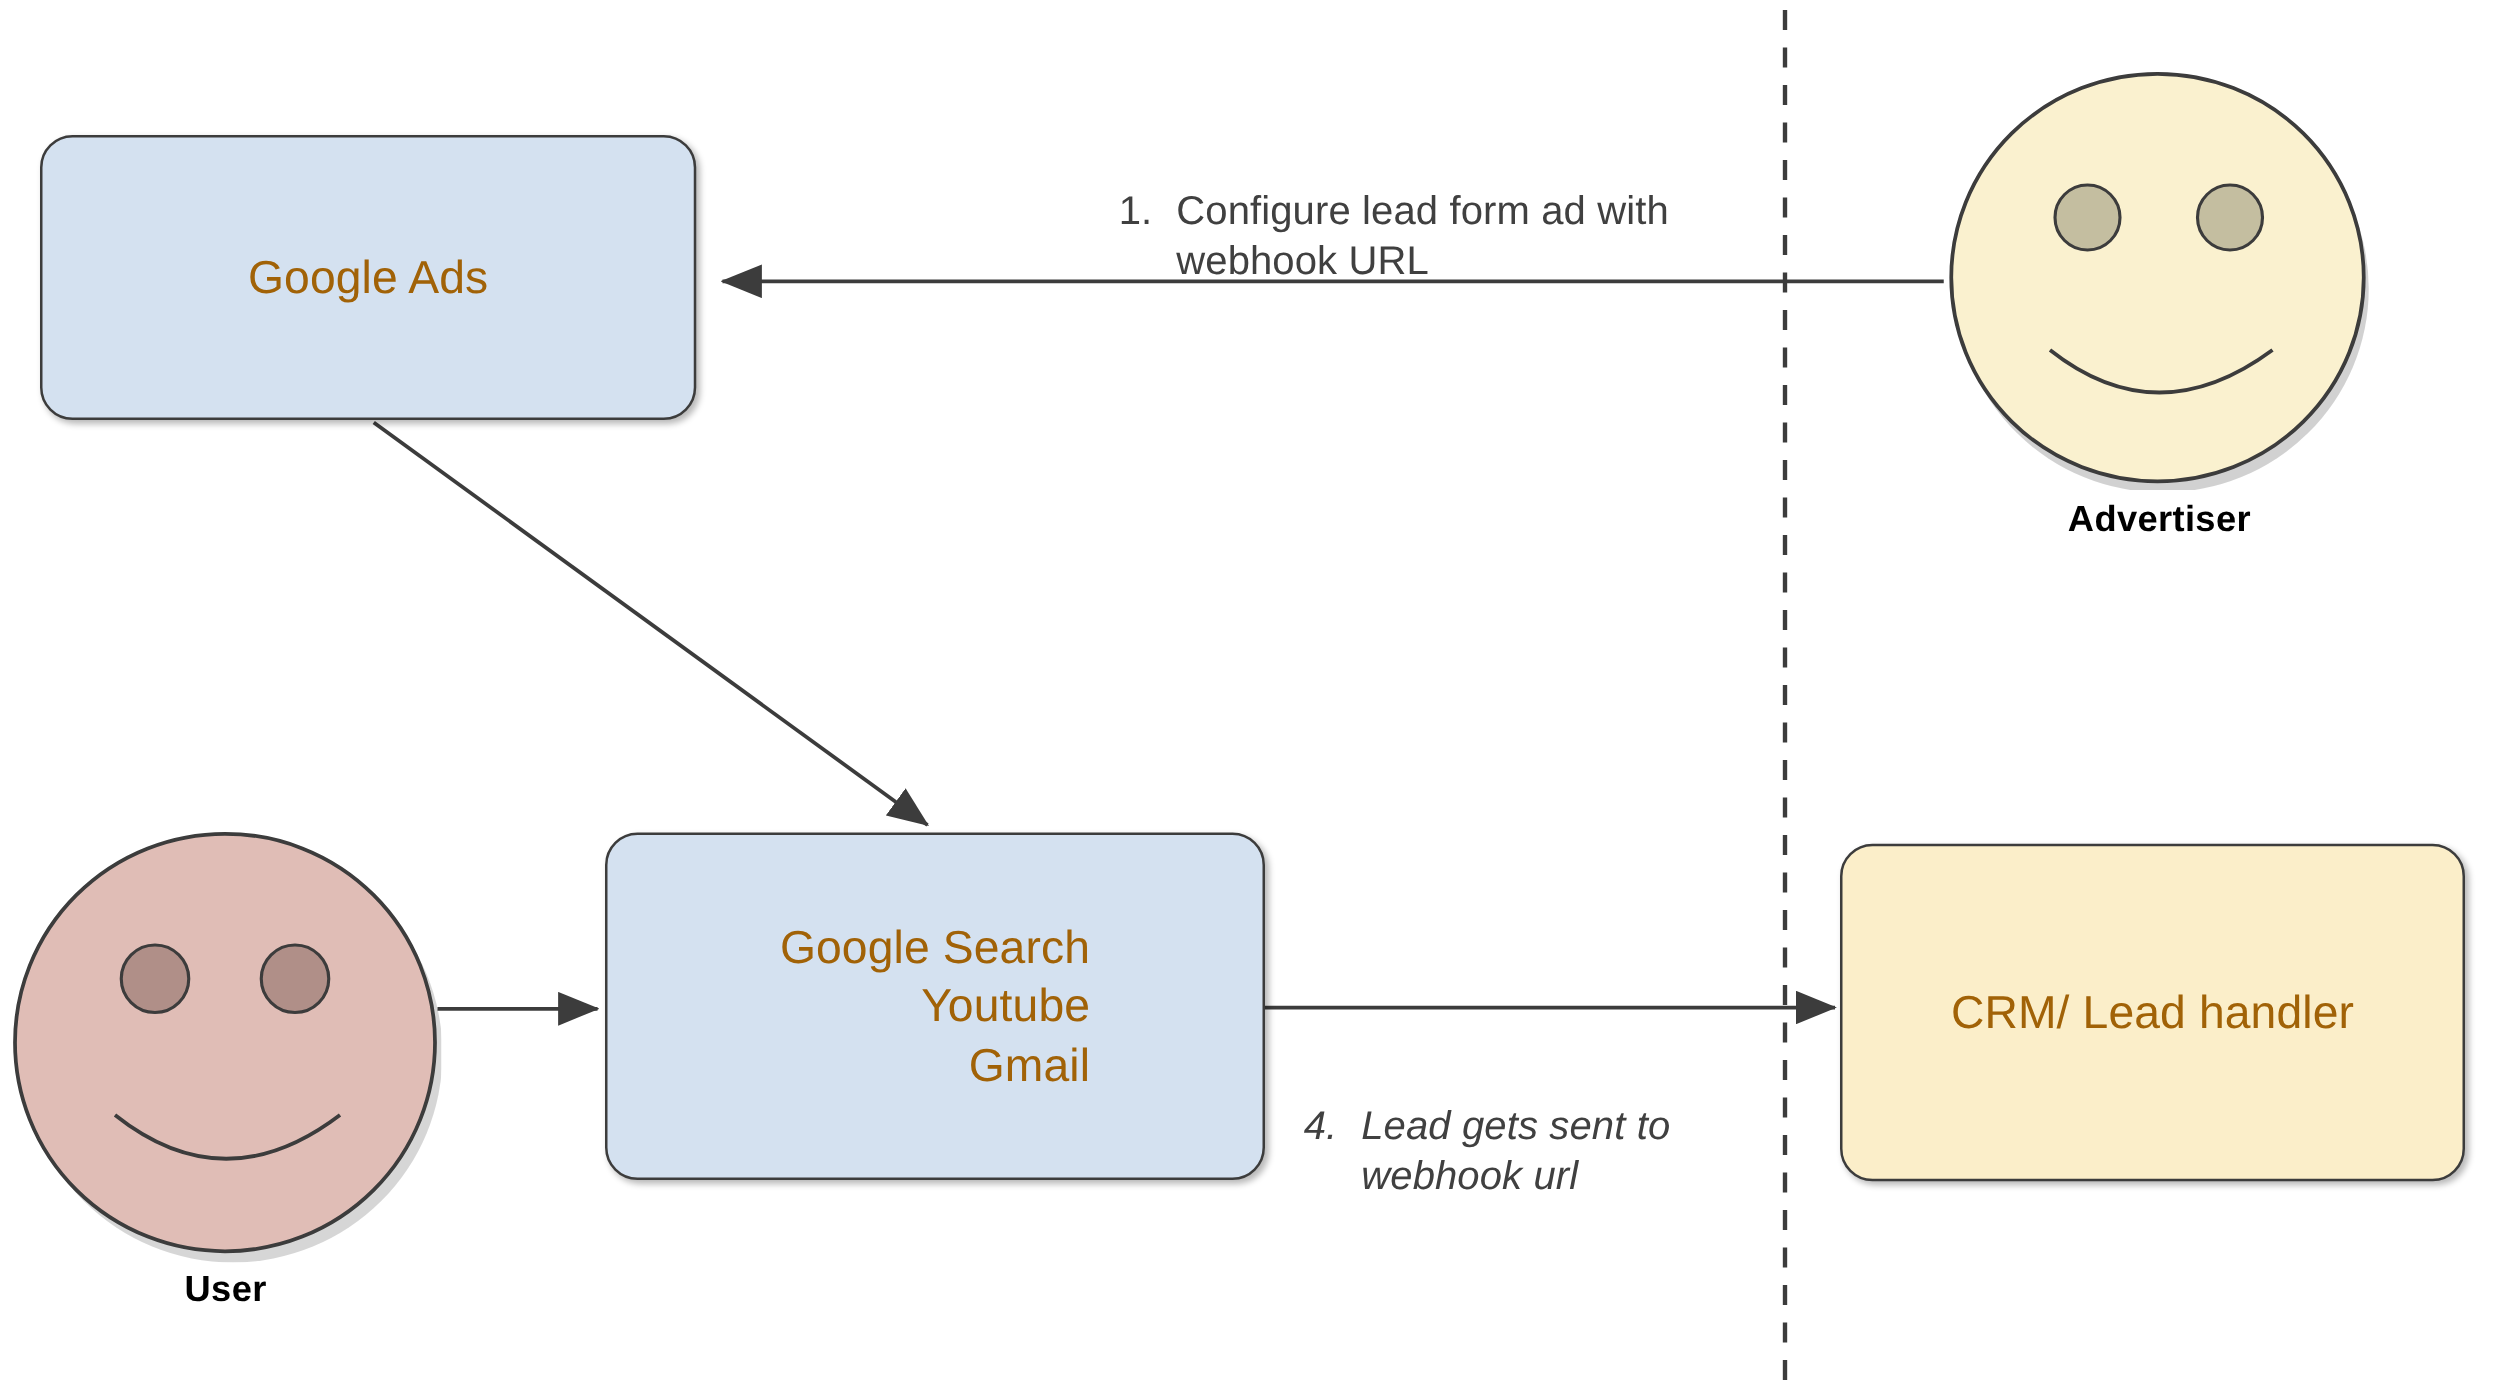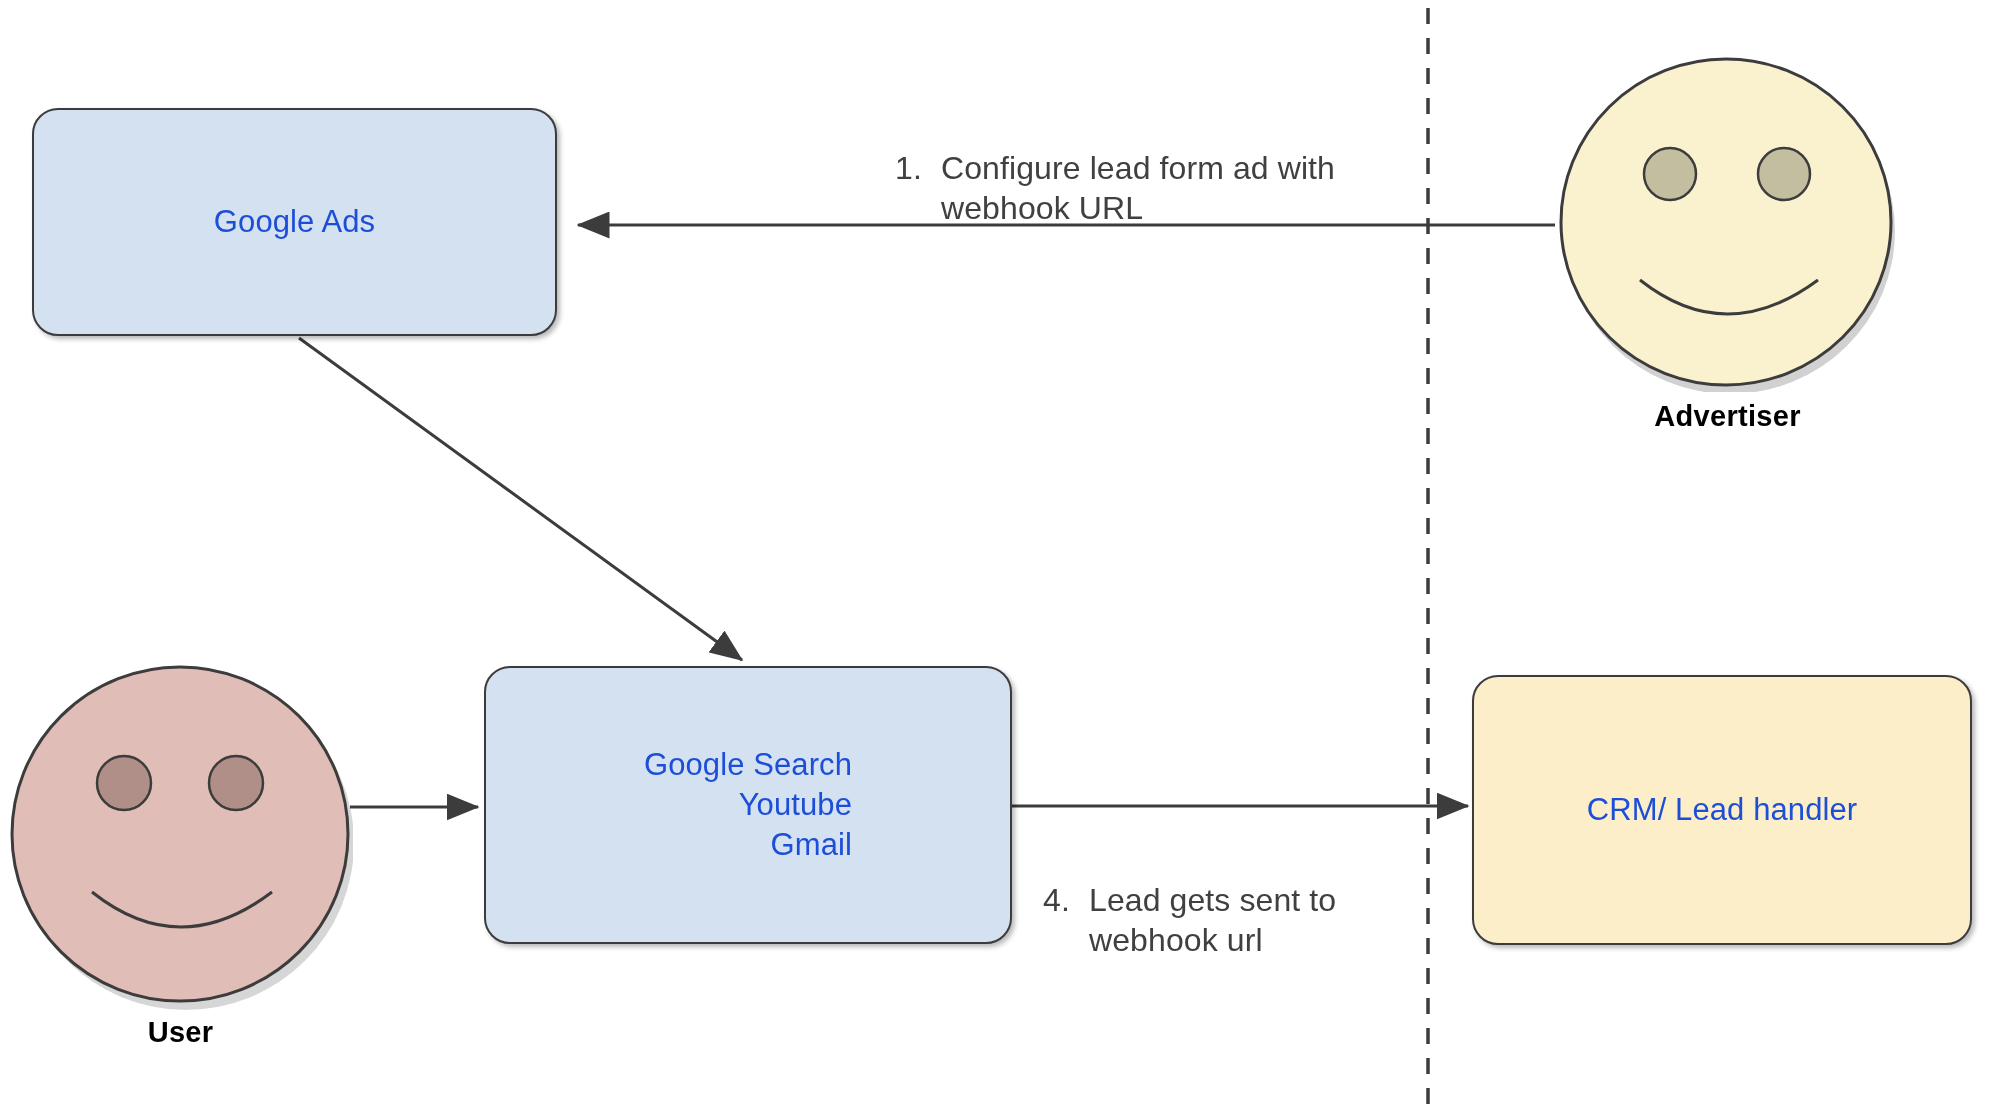--- a/index.html
+++ b/index.html
@@ -33,23 +33,23 @@
     align-items: center;
     justify-content: center;
     text-align: center;
   }
   .box {
     border: 2px solid #3c3c3c;
     border-radius: 26px;
     box-shadow: 3px 3px 5px rgba(0,0,0,0.28);
   }
   .box-label {
-    font-size: 31px;
+    font-size: 37px;
     line-height: 1.28;
-    color: #1d4ed8;
+    color: #a16207;
     letter-spacing: 0.1px;
     white-space: pre-line;
   }
   .box-blue { background: #d4e1f0; }
   .box-cream { background: #fbeec9; text-align: right; }
 
   .actor {
     position: absolute;
   }
   .actor-face {
@@ -143,18 +143,18 @@
     <span class="actor-caption" style="top:356px;">User</span>
   </div>
 
   <div class="edge-label" style="left:895px; top:108px; width:520px;">
     <span class="num">1.</span><span class="txt">Configure lead form ad with
 webhook URL</span>
   </div>
 
 
 
-  <div class="edge-label" style="left:1043px; top:840px; width:400px;">
+  <div class="edge-label" style="left:1043px; top:840px; width:400px;font-style:italic;">
     <span class="num">4.</span><span class="txt">Lead gets sent to
 webhook url</span>
   </div>
 
 </div>
 
 </body></html>

